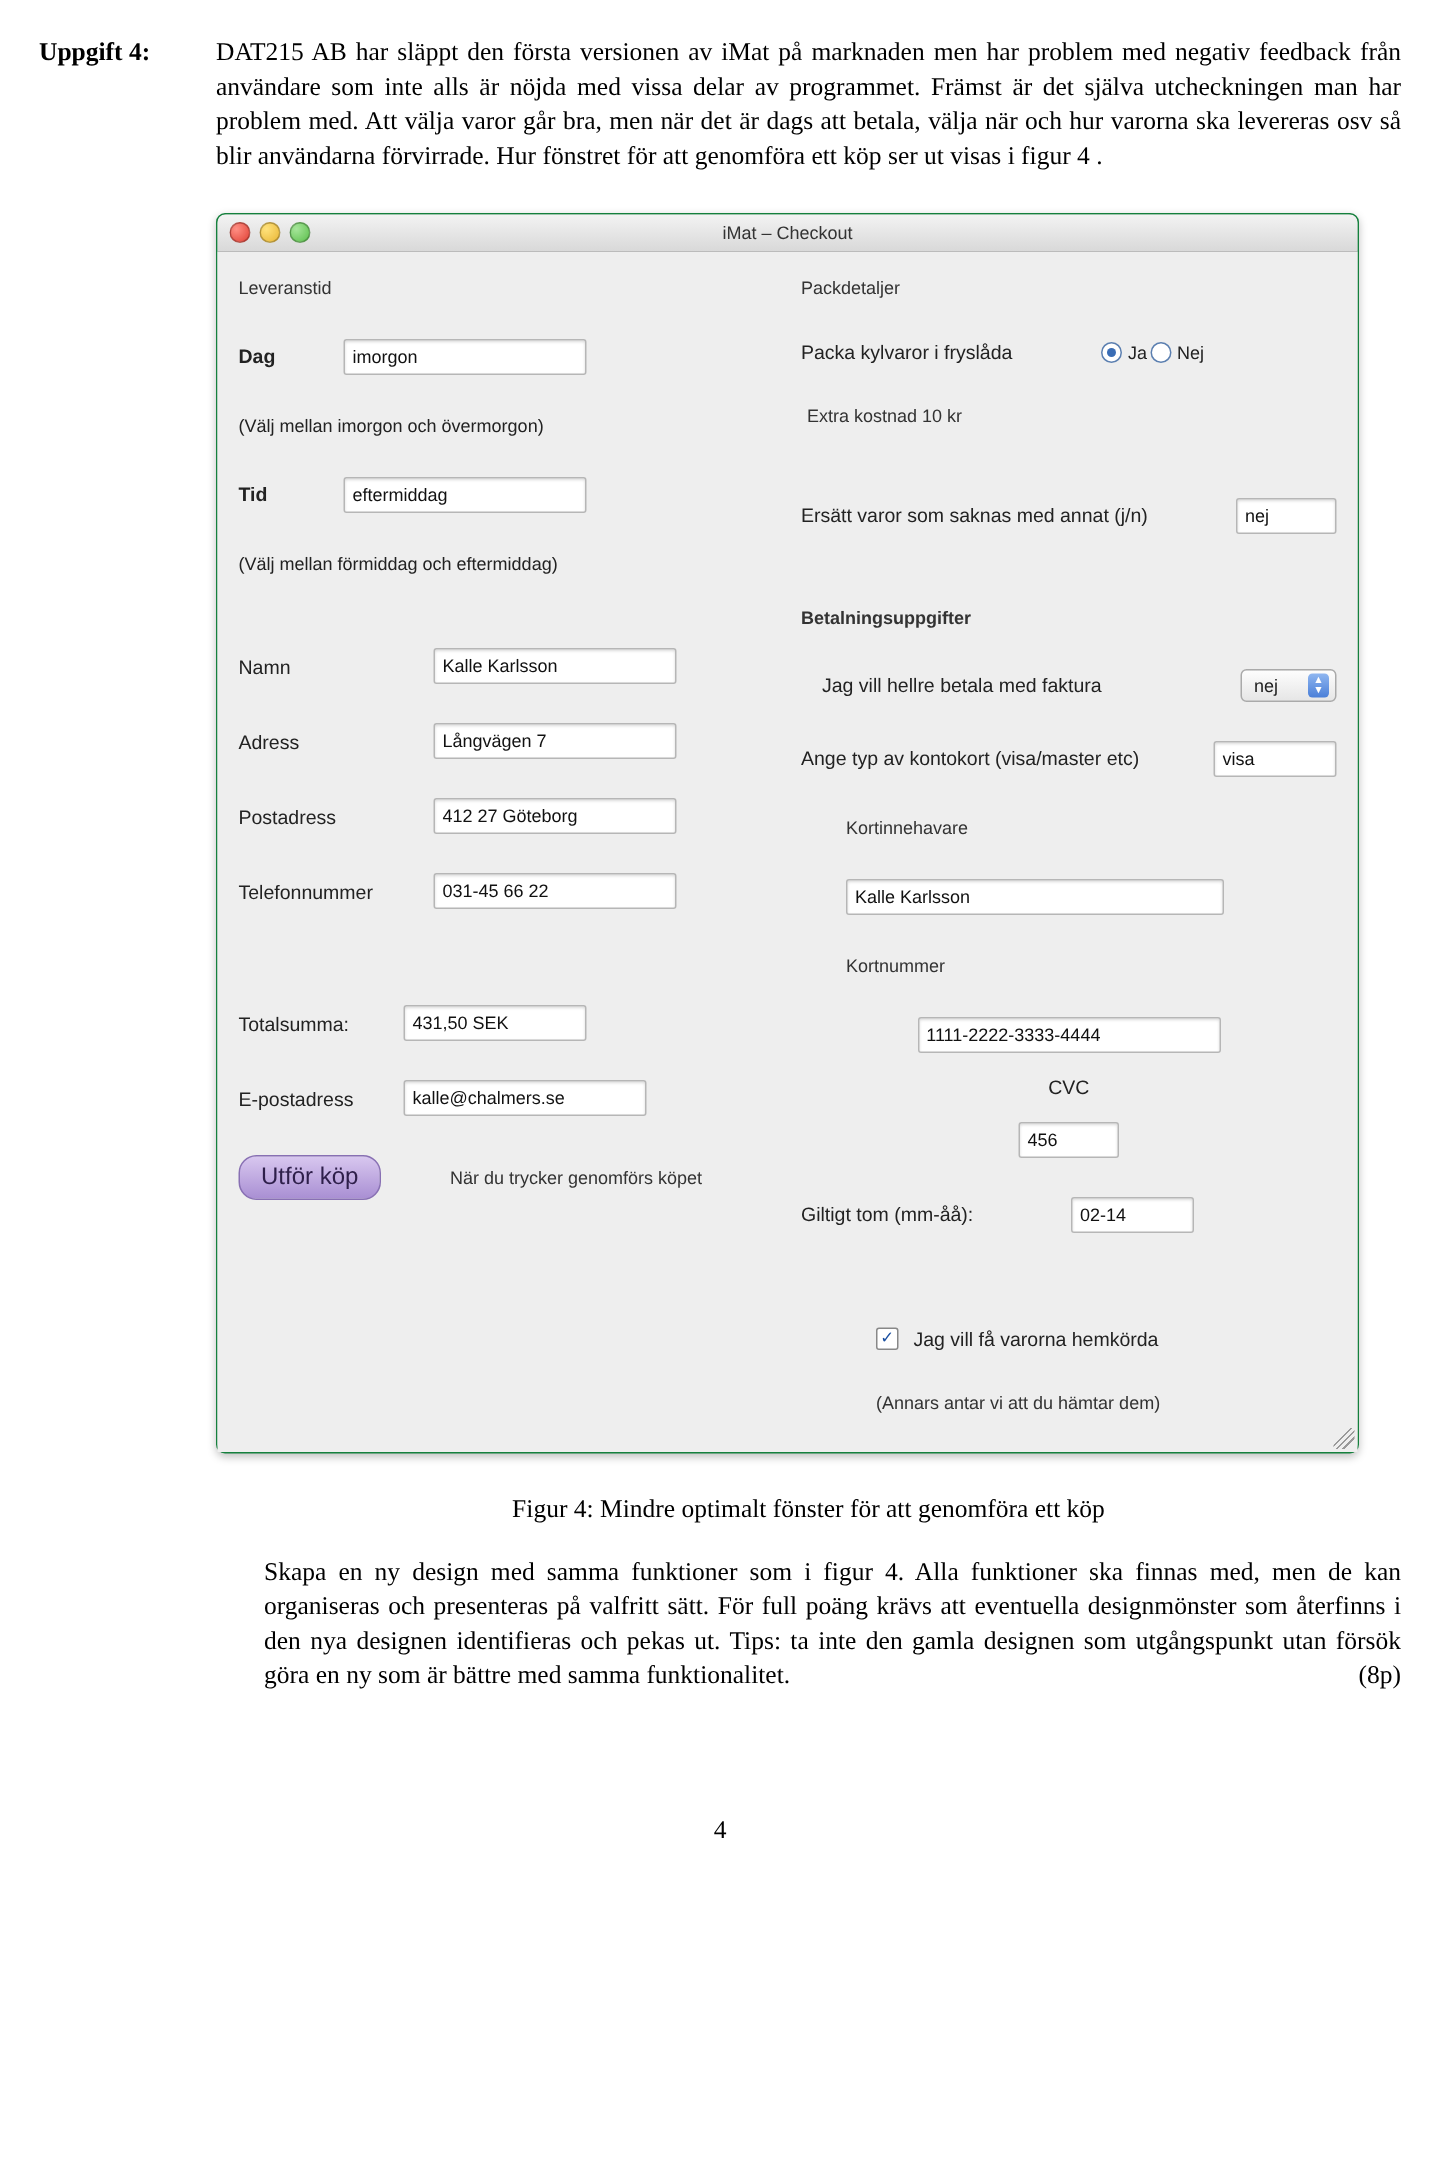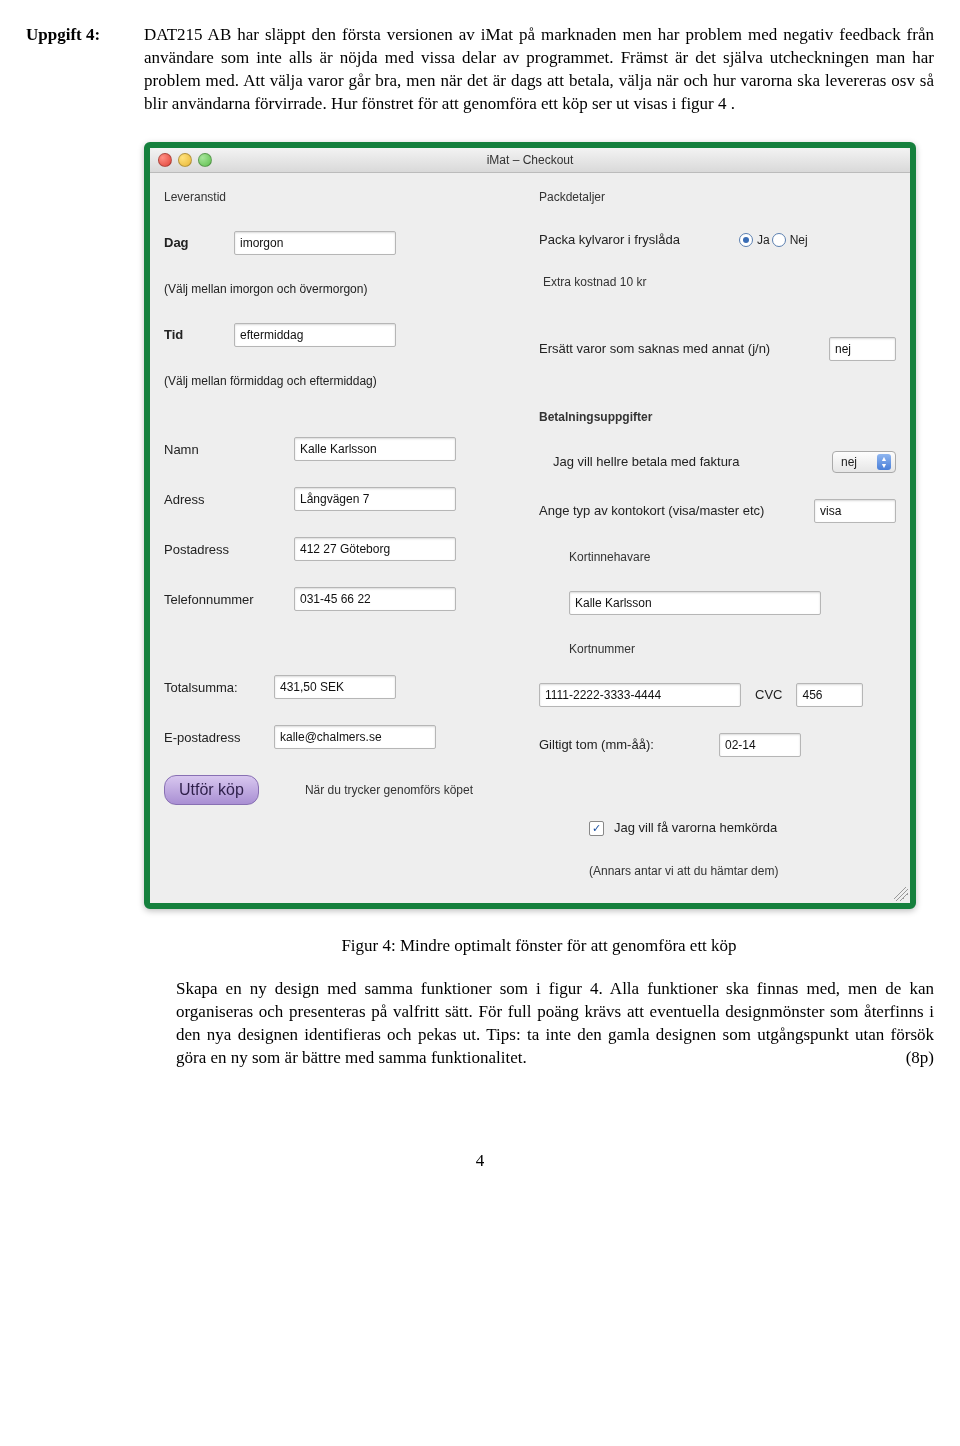--- a/index.html
+++ b/index.html
@@ -13,21 +13,21 @@
     width: 960px;
     box-sizing: border-box;
   }
   .task-row { display: flex; align-items: flex-start; }
   .task-label { font-weight: bold; flex: 0 0 118px; }
   .task-body { flex: 1; text-align: justify; }
   .task-body p { margin: 0 0 6px 0; }
   .figure-wrap { margin: 20px 0 10px 118px; }
   .window {
     width: 760px;
-    border: 6px solid #15803d;
+    border: 1px solid #15803d;
     border-radius: 6px;
     background: #eee;
     box-shadow: 0 2px 6px rgba(0,0,0,0.25);
     font-family: "Lucida Grande","Helvetica Neue",Arial,sans-serif;
     font-size: 13px;
     color: #222;
   }
   .titlebar {
     height: 24px;
     background: linear-gradient(#f3f3f3,#d9d9d9);
@@ -239,21 +239,21 @@
           <span style="flex:1;">Ange typ av kontokort (visa/master etc)</span>
           <input class="txt w70" value="visa" style="">
         </div>
 
         <div class="section-label" style="margin-left:30px;">Kortinnehavare</div>
         <div class="field-row" style="margin-left:30px;">
           <input class="txt" style="width: 240px;" value="Kalle Karlsson">
         </div>
 
         <div class="section-label" style="margin-left:30px;">Kortnummer</div>
-        <div class="field-row" style="gap:14px;">
+        <div class="field-row" style="gap:14px;flex-direction:column;">
           <input class="txt" style="width: 190px;" value="1111-2222-3333-4444">
           <span>CVC</span>
           <input class="txt w55" value="456" style="">
         </div>
 
         <div class="field-row">
           <span style="flex:0 0 170px;">Giltigt tom (mm-åå):</span>
           <input class="txt w70" value="02-14" style="">
         </div>
 

